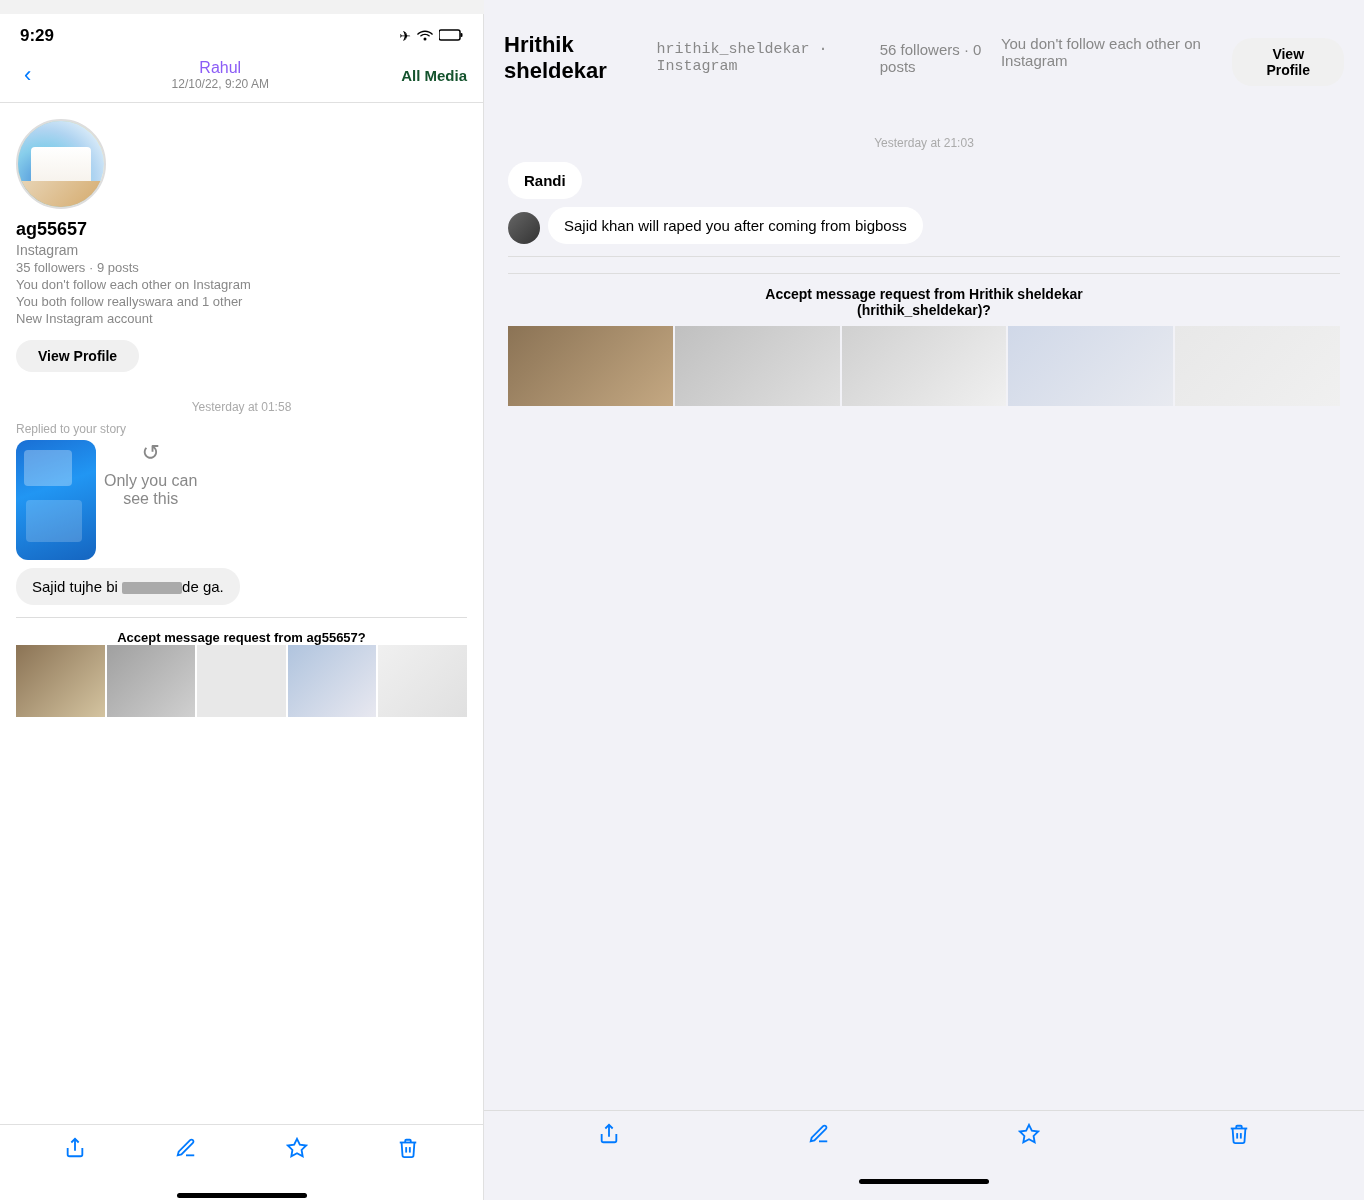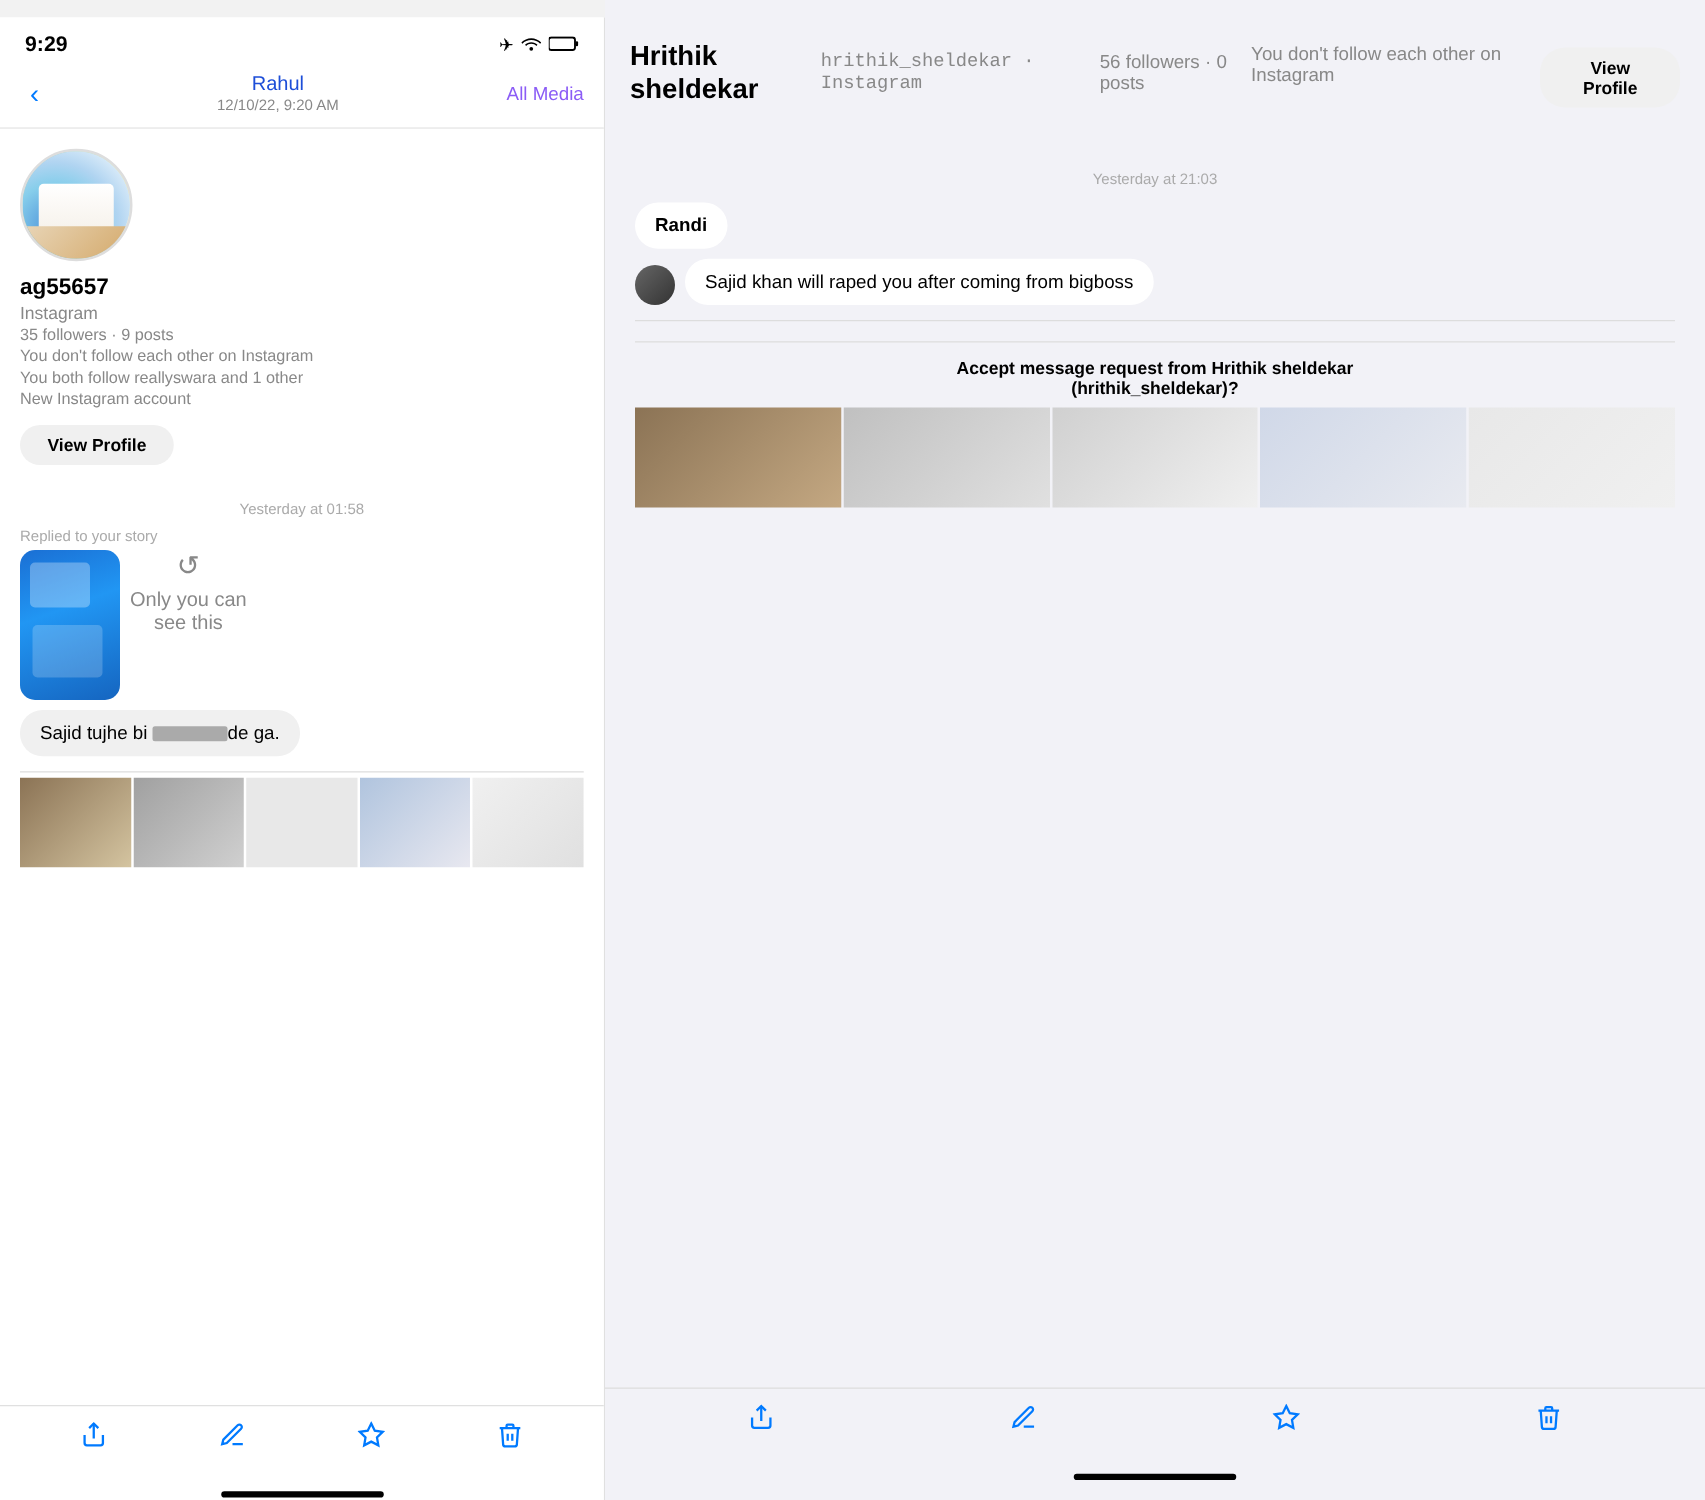--- a/index.html
+++ b/index.html
@@ -71,30 +71,31 @@
       font-size: 22px;
       cursor: pointer;
       padding: 4px 8px;
     }
     .header-center {
       text-align: center;
     }
     .header-name {
       font-size: 16px;
       font-weight: 500;
-      color: #1d4ed8;
+      color: #8b5cf6;
     }
     .header-date {
       font-size: 12px;
       color: #888;
     }
     .all-media-btn {
-      color: #8b5cf6;
+      color: #14532d;
       font-size: 15px;
       cursor: pointer;
+      font-weight: bold;
     }
 
     
     .chat-body {
       flex: 1;
       overflow-y: auto;
       padding: 16px;
       display: flex;
       flex-direction: column;
       align-items: center;
@@ -492,20 +493,21 @@
         <span class="only-you-text">Only you can<br>see this</span>
       </div>
     </div>
 
     <div class="message-bubble">
       Sajid tujhe bi <span style="display:inline-block;width:60px;height:12px;background:#aaa;border-radius:2px;vertical-align:middle;"></span>de ga.
     </div>
 
     <div class="divider"></div>
 
+    <div class="accept-request">Accept message request from ag55657?</div>
 
     <div class="media-strip">
       <div class="media-thumb"></div>
       <div class="media-thumb"></div>
       <div class="media-thumb"></div>
       <div class="media-thumb"></div>
       <div class="media-thumb"></div>
     </div>
   </div>
 

